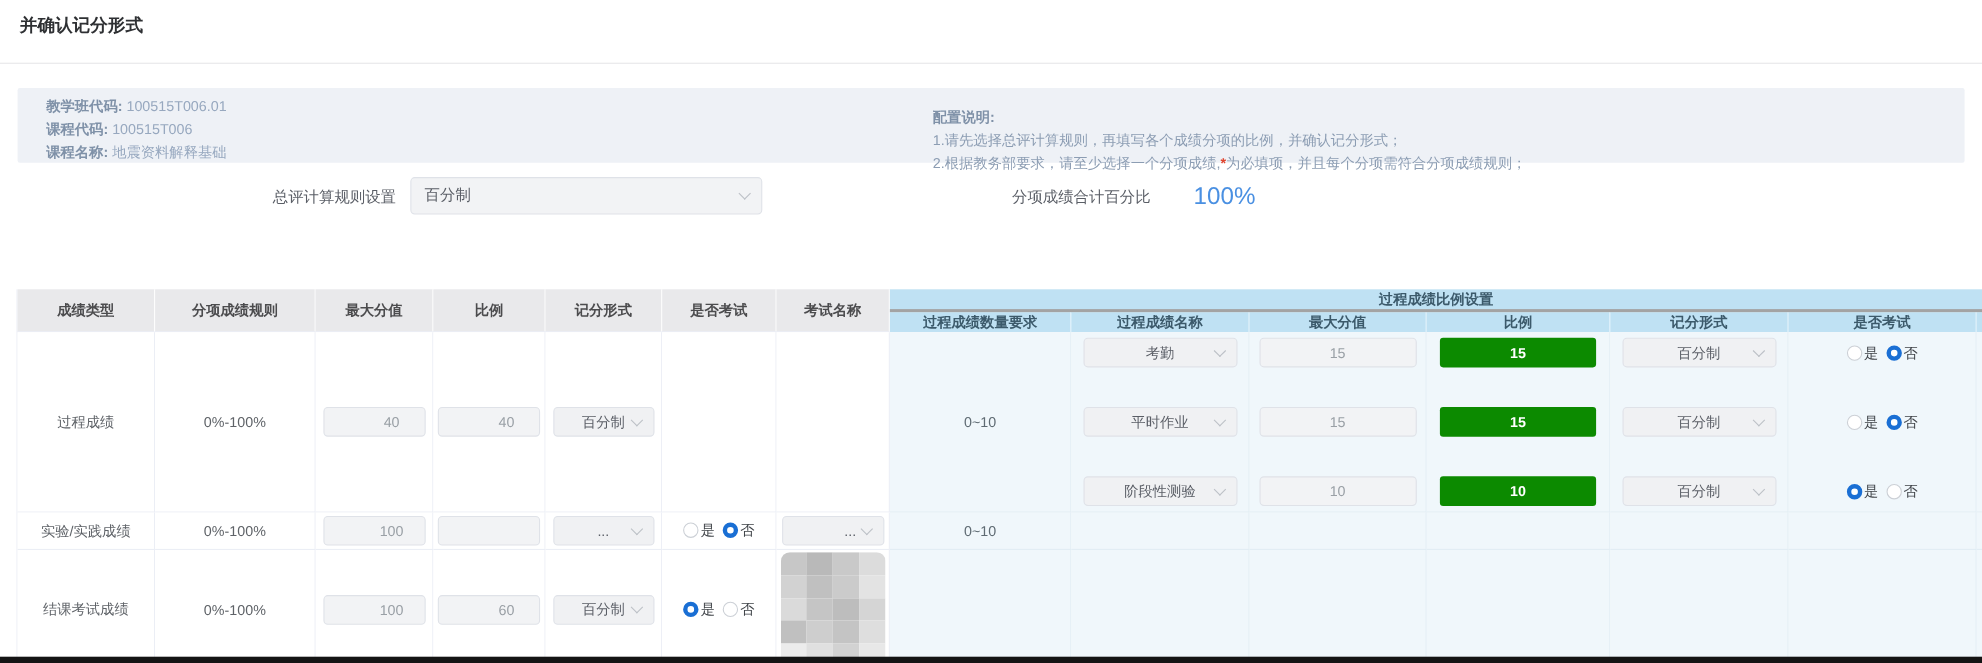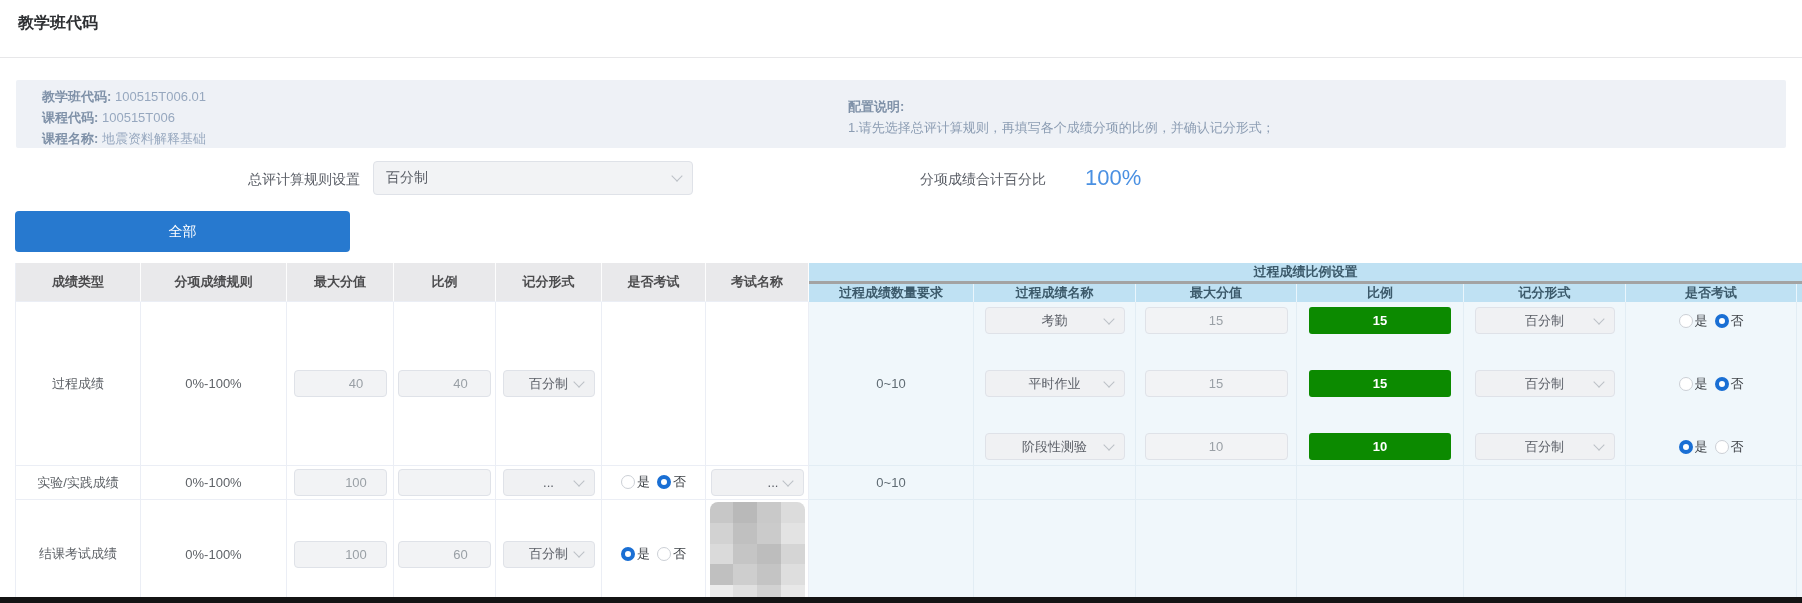--- a/index.html
+++ b/index.html
@@ -60,44 +60,44 @@
   .mosaic i { display:block; }
 
   .bottom-bar { position:absolute; left:0; top:597px; width:1802px; height:6px; background:#141414; }
 </style>
 </head>
 <body>
 
 <div class="page">
 
   <div class="titlebar">
-    <h1 class="page-title">教学班代码</h1>
+    <h1 class="page-title">并确认记分形式</h1>
   </div>
 
   <div class="infobox">
     <div class="info-left">
       <div><span class="lbl">教学班代码:</span> <span>100515T006.01</span></div>
       <div><span class="lbl">课程代码:</span> <span>100515T006</span></div>
       <div><span class="lbl">课程名称:</span> <span>地震资料解释基础</span></div>
     </div>
     <div class="info-right">
       <div class="lbl">配置说明:</div>
       <div>1.请先选择总评计算规则，再填写各个成绩分项的比例，并确认记分形式；</div>
+      <div><span>2.根据教务部要求，请至少选择一个分项成绩,</span><span class="req-star">*</span><span>为必填项，并且每个分项需符合分项成绩规则；</span></div>
     </div>
   </div>
 
   <span class="ctl-label rule-label">总评计算规则设置</span>
   <div class="big-select">
     <span>百分制</span>
     <i class="chev"></i>
   </div>
   <span class="ctl-label sum-label">分项成绩合计百分比</span>
   <span class="sum-value">100%</span>
 
-  <button class="all-btn">全部</button>
 
   <table class="gtable">
     <colgroup>
       <col style="width:125px">
         <col style="width:146px">
         <col style="width:107px">
         <col style="width:102px">
         <col style="width:106px">
         <col style="width:104px">
         <col style="width:103px">

